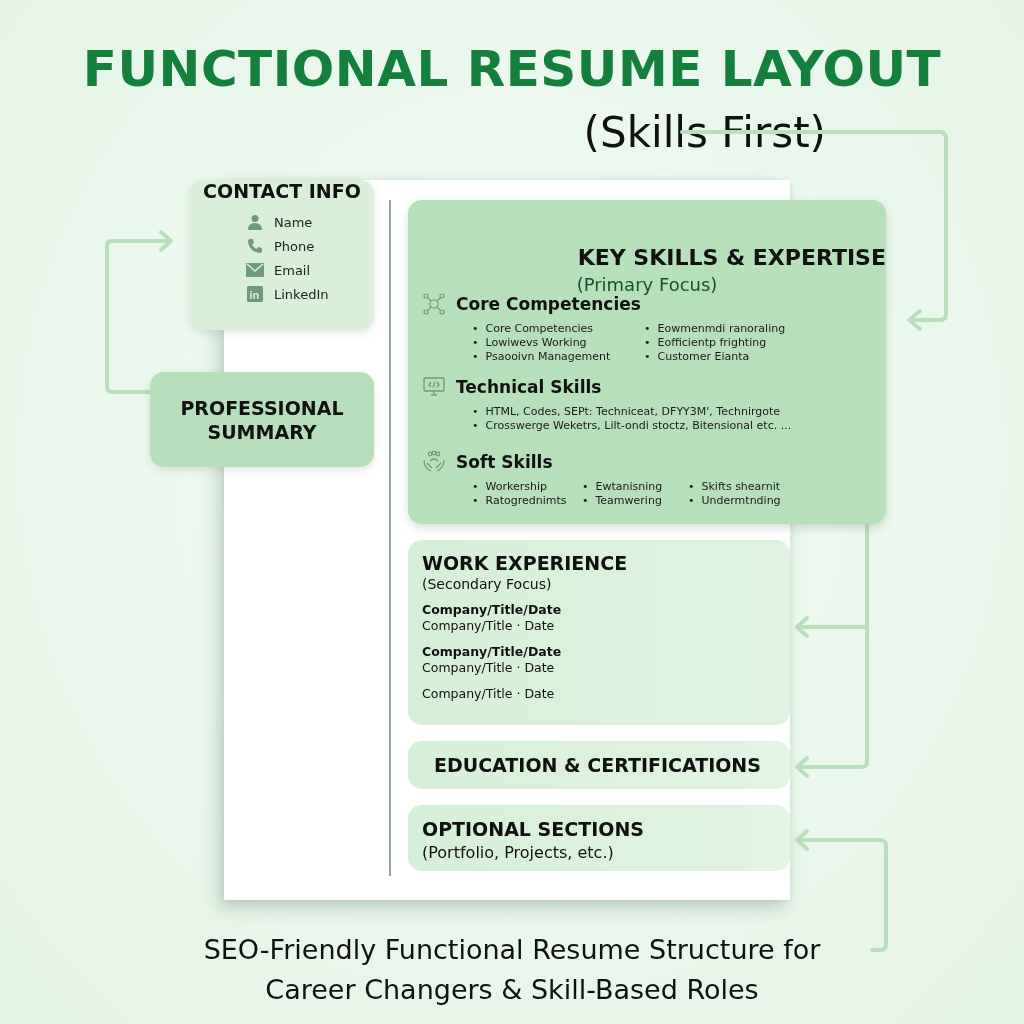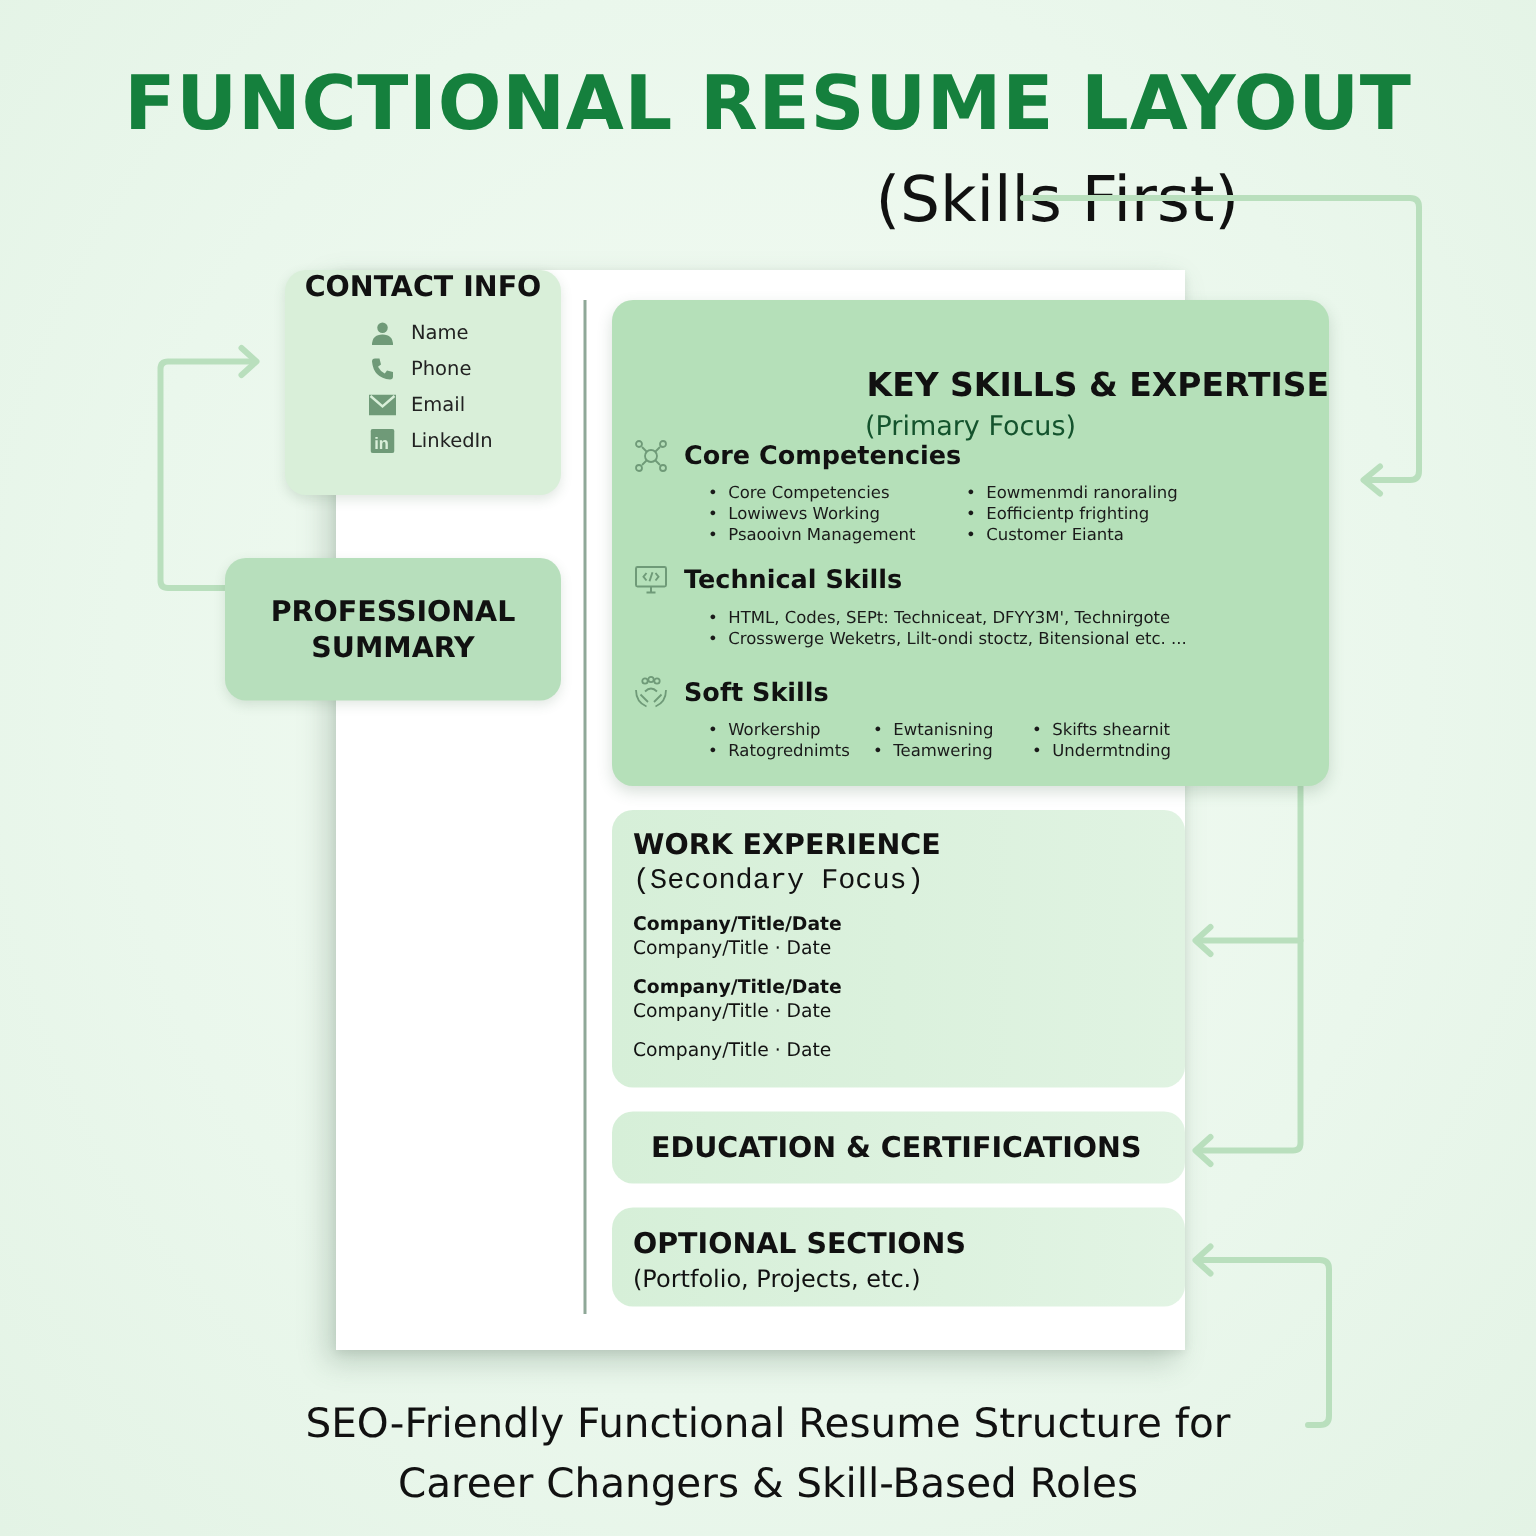--- a/index.html
+++ b/index.html
@@ -54,21 +54,21 @@
   .grp .gh { display:flex; align-items:center; font-size:17px; font-weight:bold; }
   .grp .gh .gi { width:24px; height:24px; margin-right:10px; }
   .grp .items { display:grid; margin-left:50px; margin-top:6px; column-gap:20px; row-gap:1px; font-size:11px; color:#1a1a1a; }
   .grp .items span::before { content:"•"; margin-right:7px; }
   .work {
     left:408px; top:540px; width:382px; height:185px;
     background:linear-gradient(90deg,#d6efd8,#e0f3e2);
     padding:12px 14px;
   }
   .work .hdr { font-weight:bold; font-size:19px; }
-  .work .sub { font-size:19px; margin-top:2px;font-family:Liberation Mono, monospace; }
+  .work .sub { font-size:14px; margin-top:2px; }
   .work .entry { margin-top:10px; font-size:12.5px; line-height:16px; }
   .work .entry b { display:block; }
   .edu {
     left:408px; top:741px; width:382px; height:48px;
     background:linear-gradient(90deg,#d6efd8,#e2f4e4);
     display:flex; align-items:center; padding-left:26px;
     font-weight:bold; font-size:19px;
   }
   .opt {
     left:408px; top:805px; width:382px; height:66px;

